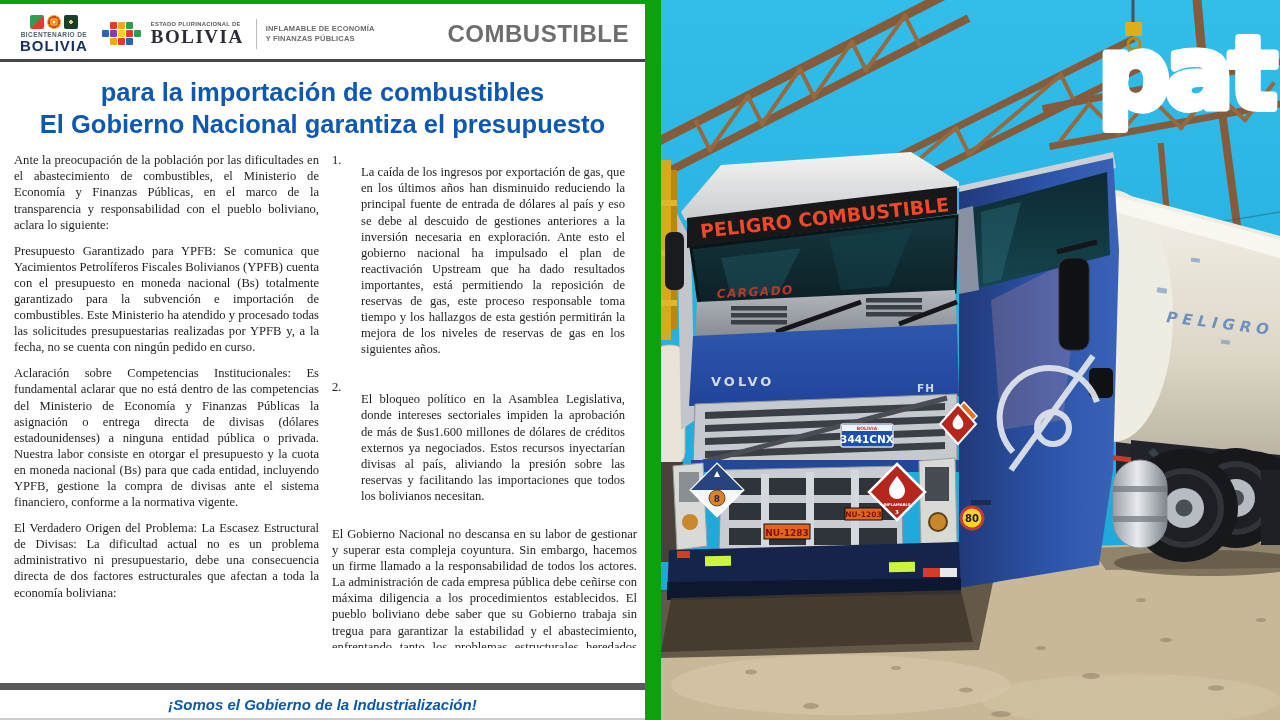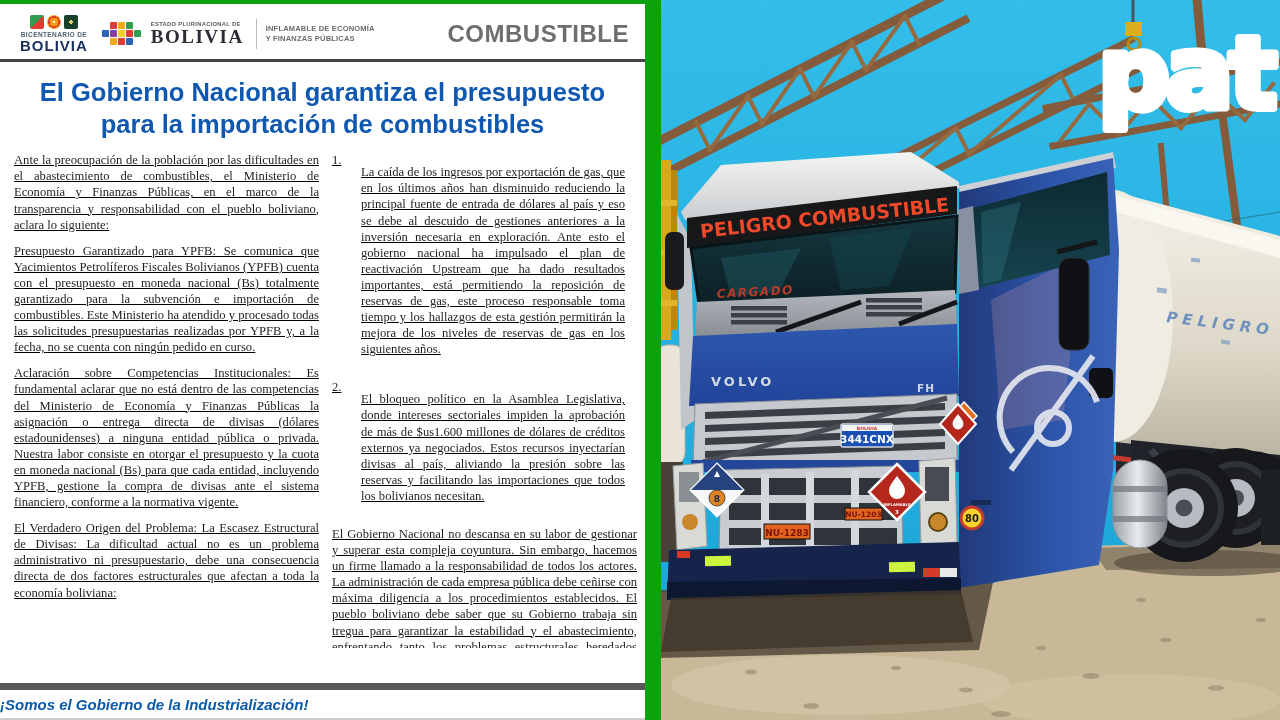--- a/index.html
+++ b/index.html
@@ -25,32 +25,32 @@
   .logo-estado { margin-right:10px; }
   .estado-small { font-size:5.8px; color:#5a5a60; letter-spacing:.3px; font-weight:bold; }
   .estado-big { font-family:"Liberation Serif", serif; font-size:19px; font-weight:bold; color:#2c2c34; letter-spacing:1.5px; line-height:1; }
   .logo-vline { width:1px; height:30px; background:#b9b9bd; margin:0 9px 0 2px; }
   .logo-min { font-size:7.5px; font-weight:bold; color:#6b6b6e; line-height:1.25; letter-spacing:.2px; }
   .comunicado { margin-left:auto; font-size:24px; font-weight:bold; color:#6d6e71; letter-spacing:.5px; }
 
   .doc-title { margin:15px 26px 0; text-align:center; color:#0F58B2; font-weight:bold;
                font-size:25.5px; line-height:1.24; }
 
-  .columns { display:flex; gap:13px; padding:12px 8px 0 14px; height:508px; overflow:hidden;text-decoration:underline; }
+  .columns { display:flex; gap:13px; padding:12px 8px 0 14px; height:508px; overflow:hidden; }
   .col { flex:1; font-family:"Liberation Serif", serif; font-size:12.6px; line-height:16.1px;
          color:#201d1e; text-align:justify; }
   .col p { margin:0 0 10px; }
   .li { display:flex; margin:0 0 10px; }
   .li .num { width:17px; flex:none; }
   .li .li-text { flex:1; margin:12px; text-align:justify; }
   .dateline { margin-top:2px; }
 
   .doc-footer { position:absolute; left:0; right:0; bottom:0; }
   .footer-bar { height:7px; background:#58595b; }
-  .slogan { text-align:left; font-size:15px; font-weight:bold; font-style:italic; color:#0B59A9;
+  .slogan { text-align:center; font-size:15px; font-weight:bold; font-style:italic; color:#0B59A9;
             padding:6px 0 5px; border-bottom:2px solid #cccccc; }
 
   
   .divider { width:16px; height:720px; background:#0EA10E; flex:none; }
   .photo { width:619px; height:636px; position:relative; flex:none; }
   .photo svg { display:block; }
 </style>
 </head>
 <body>
 
@@ -98,22 +98,22 @@
 
       <div class="logo-min">
         <div>INFLAMABLE DE ECONOMÍA</div>
         <div>Y FINANZAS PÚBLICAS</div>
       </div>
 
       <div class="comunicado">COMBUSTIBLE</div>
     </header>
 
     <h1 class="doc-title">
+      <span style="display:block">para la importación de combustibles</span>
       <span style="display:block">El Gobierno Nacional garantiza el presupuesto</span>
-      <span style="display:block">para la importación de combustibles</span>
     </h1>
 
     <div class="columns">
       <div class="col">
         <p>Ante la preocupación de la población por las dificultades en el abastecimiento de combustibles, el Ministerio de Economía y Finanzas Públicas, en el marco de la transparencia y responsabilidad con el pueblo boliviano, aclara lo siguiente:</p>
         <p>Presupuesto Garantizado para YPFB: Se comunica que Yacimientos Petrolíferos Fiscales Bolivianos (YPFB) cuenta con el presupuesto en moneda nacional (Bs) totalmente garantizado para la subvención e importación de combustibles. Este Ministerio ha atendido y procesado todas las solicitudes presupuestarias realizadas por YPFB y, a la fecha, no se cuenta con ningún pedido en curso.</p>
         <p>Aclaración sobre Competencias Institucionales: Es fundamental aclarar que no está dentro de las competencias del Ministerio de Economía y Finanzas Públicas la asignación o entrega directa de divisas (dólares estadounidenses) a ninguna entidad pública o privada. Nuestra labor consiste en otorgar el presupuesto y la cuota en moneda nacional (Bs) para que cada entidad, incluyendo YPFB, gestione la compra de divisas ante el sistema financiero, conforme a la normativa vigente.</p>
         <p>El Verdadero Origen del Problema: La Escasez Estructural de Divisas: La dificultad actual no es un problema administrativo ni presupuestario, debe una consecuencia directa de dos factores estructurales que afectan a toda la economía boliviana:</p>
       </div>
       <div class="col">

